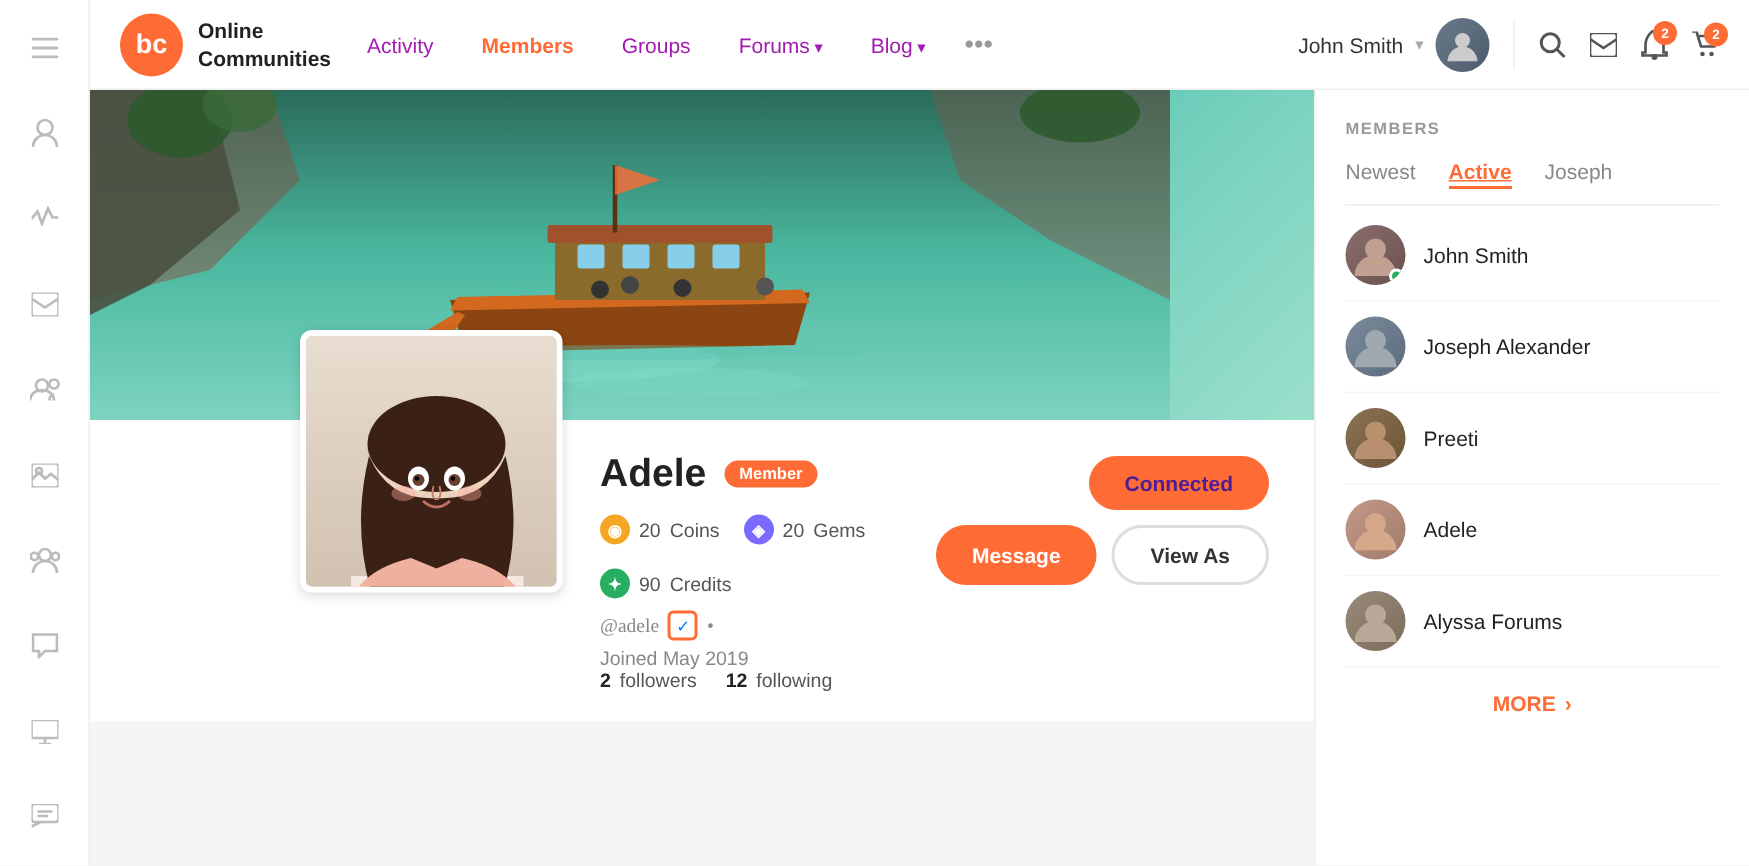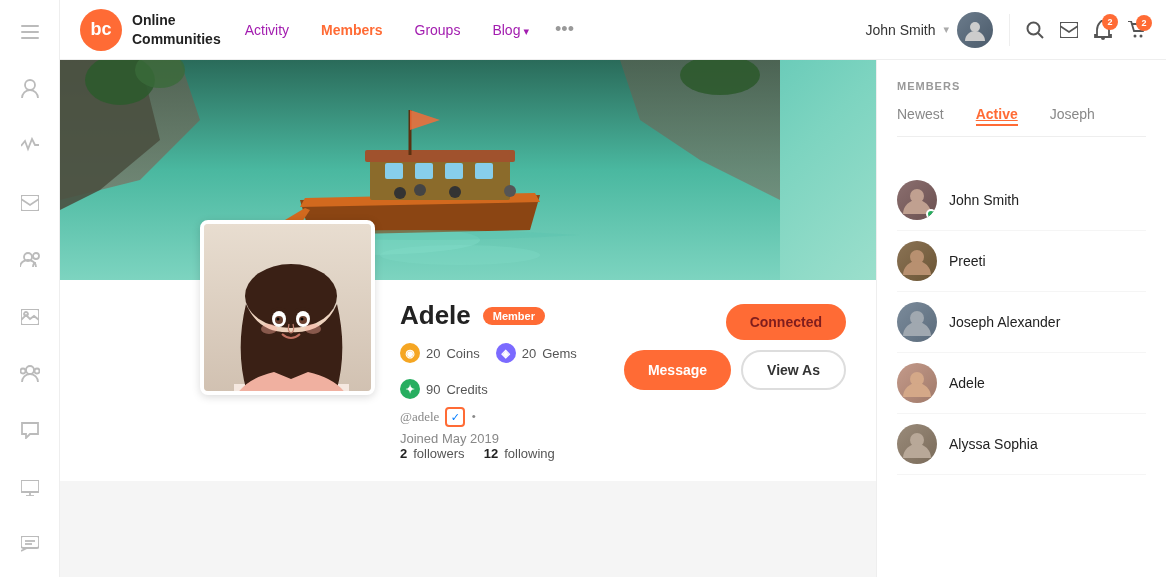--- a/index.html
+++ b/index.html
@@ -270,21 +270,21 @@
     .btn {
       padding: 10px 24px;
       border-radius: 24px;
       font-size: 14px;
       font-weight: 600;
       cursor: pointer;
       border: none;
     }
     .btn-connected {
       background: #ff6b35;
-      color: #7f1d1d;
+      color: #4c1d95;
     }
     .btn-follow {
       background: #ff6b35;
       color: #fff;
     }
     .btn-message {
       background: #ff6b35;
       color: #fff;
     }
     .btn-view-as {
@@ -304,22 +304,22 @@
     }
     .members-heading {
       font-size: 11px;
       font-weight: 700;
       color: #999;
       letter-spacing: 1px;
       margin-bottom: 14px;
     }
     .members-tabs {
       display: flex;
-      gap: 32px;
-      margin-bottom: 33px;
+      gap: 22px;
+      margin-bottom: 3px;
       border-bottom: 1px solid #eee;
       padding-bottom: 10px;
     }
     .members-tab {
       font-size: 14px;
       color: #888;
       cursor: pointer;
       padding-bottom: 2px;
     }
     .members-tab.active {
@@ -462,20 +462,21 @@
       </div>
       <div class="logo-text">
         <span>Online</span><br>
         <span>Communities</span>
       </div>
     </div>
     <div class="nav-links">
       <div class="nav-link">Activity</div>
       <div class="nav-link active">Members</div>
       <div class="nav-link">Groups</div>
+      <div class="nav-link has-arrow">Forums</div>
       <div class="nav-link has-arrow">Blog</div>
       <div class="nav-dots">•••</div>
     </div>
     <div class="nav-right">
       <div class="user-info">
         <span class="user-name-nav">John Smith</span>
         <span style="color:#aaa; font-size:11px;">▾</span>
         <div class="user-avatar-nav av-nav">
           <svg width="22" height="22" viewBox="0 0 22 22" fill="none">
             <circle cx="11" cy="8" r="5" fill="#ccc"></circle>
@@ -681,54 +682,58 @@
           <svg width="28" height="28" viewBox="0 0 28 28" fill="none">
             <circle cx="14" cy="10" r="7" fill="#c0a090"></circle>
             <path d="M0 28c0-7.7 6.3-14 14-14s14 6.3 14 14" fill="#c0a090"></path>
           </svg>
           <div class="online-dot"></div>
         </div>
         <span class="member-name">John Smith</span>
       </div>
 
       <div class="member-list-item">
+        <div class="member-avatar av-joseph">
+          <svg width="28" height="28" viewBox="0 0 28 28" fill="none">
+            <circle cx="14" cy="10" r="7" fill="#a0a8b0"></circle>
+            <path d="M0 28c0-7.7 6.3-14 14-14s14 6.3 14 14" fill="#a0a8b0"></path>
+          </svg>
+        </div>
+        <span class="member-name">Joseph Alexander</span>
+      </div>
+
+      <div class="member-list-item">
         <div class="member-avatar av-preeti">
           <svg width="28" height="28" viewBox="0 0 28 28" fill="none">
             <circle cx="14" cy="10" r="7" fill="#b89070"></circle>
             <path d="M0 28c0-7.7 6.3-14 14-14s14 6.3 14 14" fill="#b89070"></path>
           </svg>
         </div>
         <span class="member-name">Preeti</span>
-      </div>
-
-      <div class="member-list-item">
-        <div class="member-avatar av-joseph">
-          <svg width="28" height="28" viewBox="0 0 28 28" fill="none">
-            <circle cx="14" cy="10" r="7" fill="#a0a8b0"></circle>
-            <path d="M0 28c0-7.7 6.3-14 14-14s14 6.3 14 14" fill="#a0a8b0"></path>
-          </svg>
-        </div>
-        <span class="member-name">Joseph Alexander</span>
       </div>
 
       <div class="member-list-item">
         <div class="member-avatar av-adele">
           <svg width="28" height="28" viewBox="0 0 28 28" fill="none">
             <circle cx="14" cy="10" r="7" fill="#d4a888"></circle>
             <path d="M0 28c0-7.7 6.3-14 14-14s14 6.3 14 14" fill="#d4a888"></path>
           </svg>
         </div>
         <span class="member-name">Adele</span>
       </div>
 
       <div class="member-list-item">
         <div class="member-avatar av-alyssa">
           <svg width="28" height="28" viewBox="0 0 28 28" fill="none">
             <circle cx="14" cy="10" r="7" fill="#b8a898"></circle>
             <path d="M0 28c0-7.7 6.3-14 14-14s14 6.3 14 14" fill="#b8a898"></path>
           </svg>
         </div>
-        <span class="member-name">Alyssa Sophia</span>
-      </div>
-
+        <span class="member-name">Alyssa Forums</span>
+      </div>
+
+      <div class="more-link">
+        <span>MORE</span>
+        <span>›</span>
+      </div>
     </div>
   </div>
 </div>
 
 </body></html>

